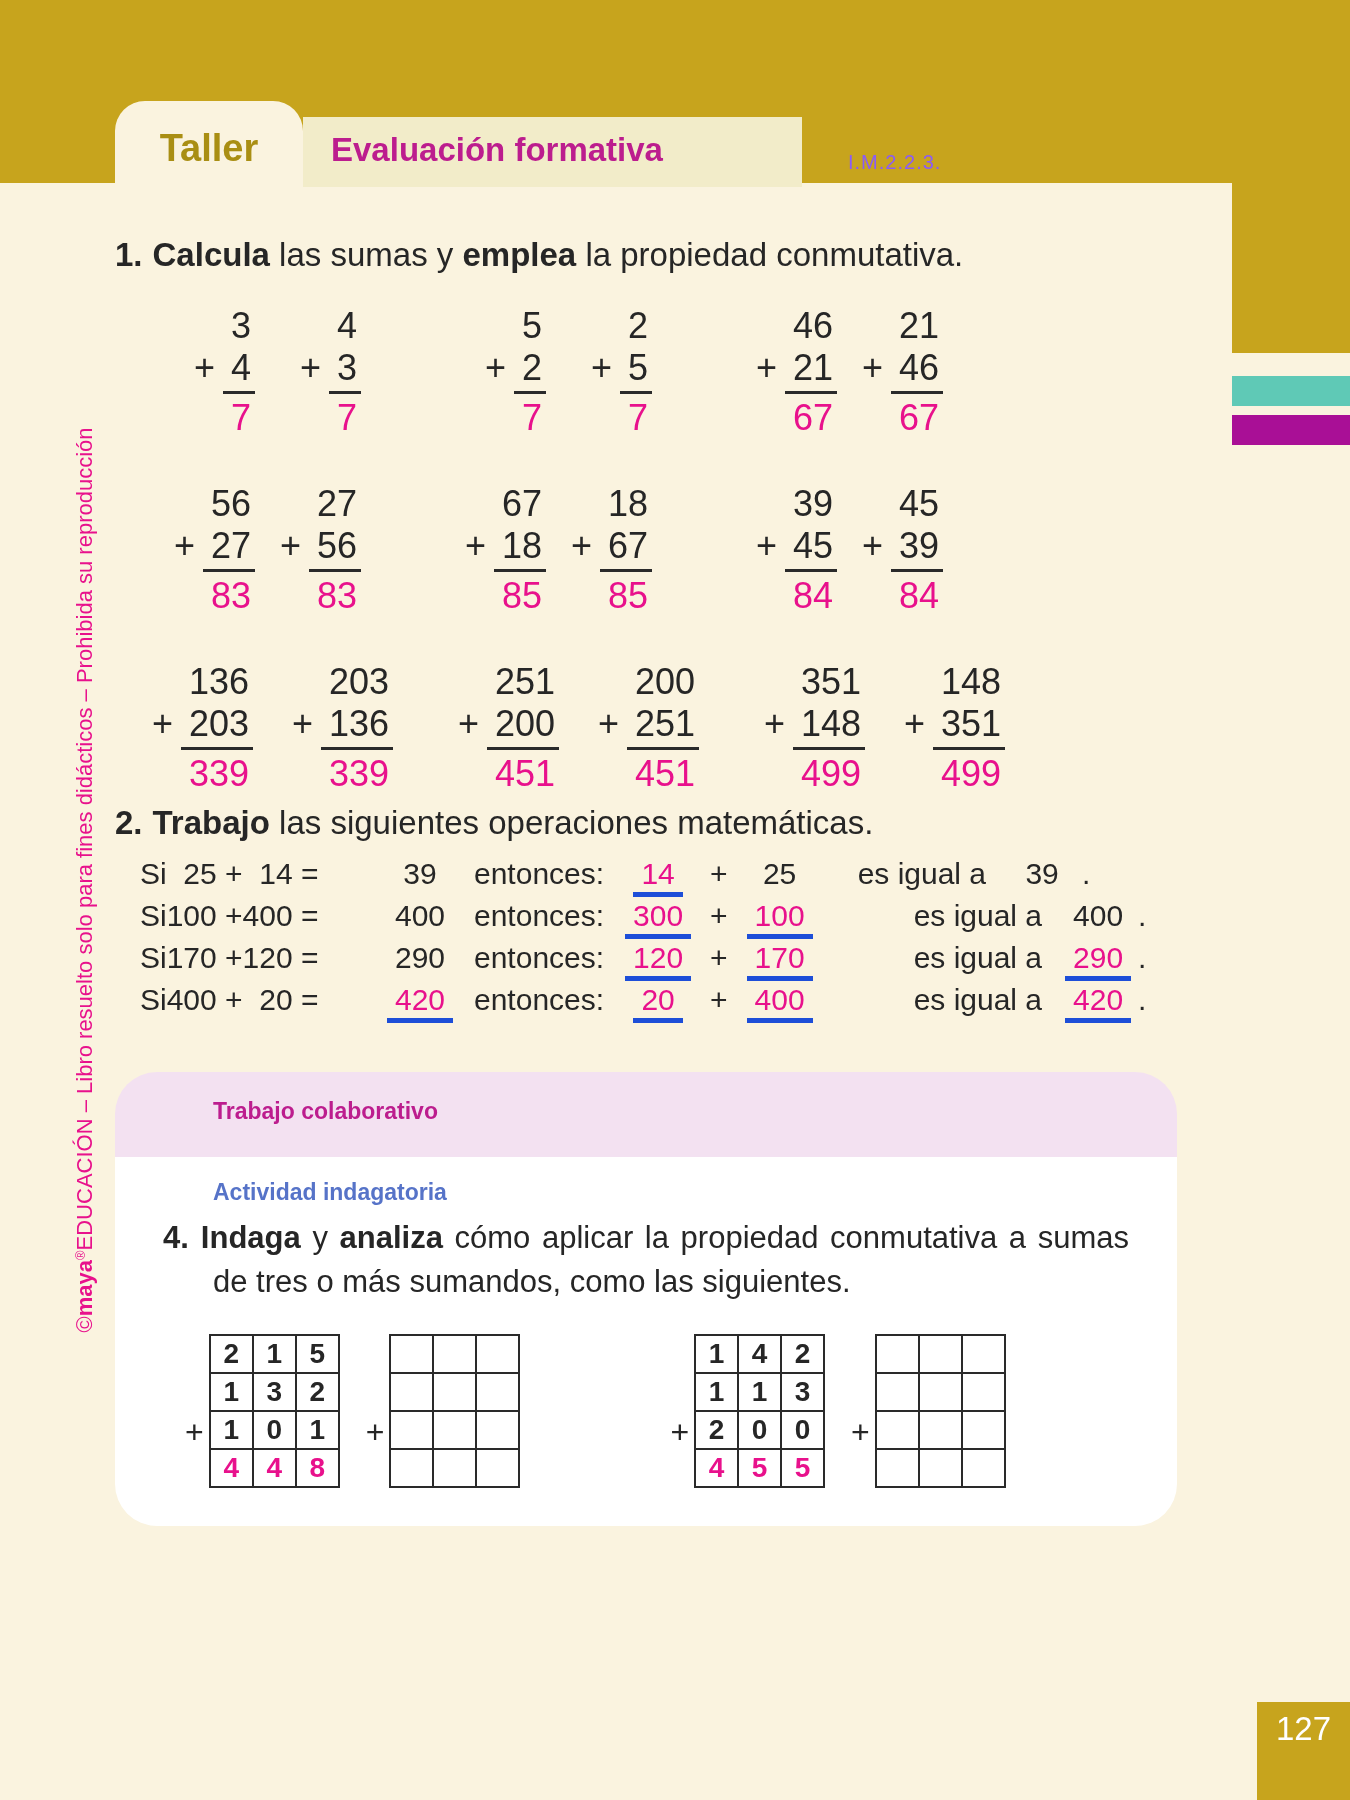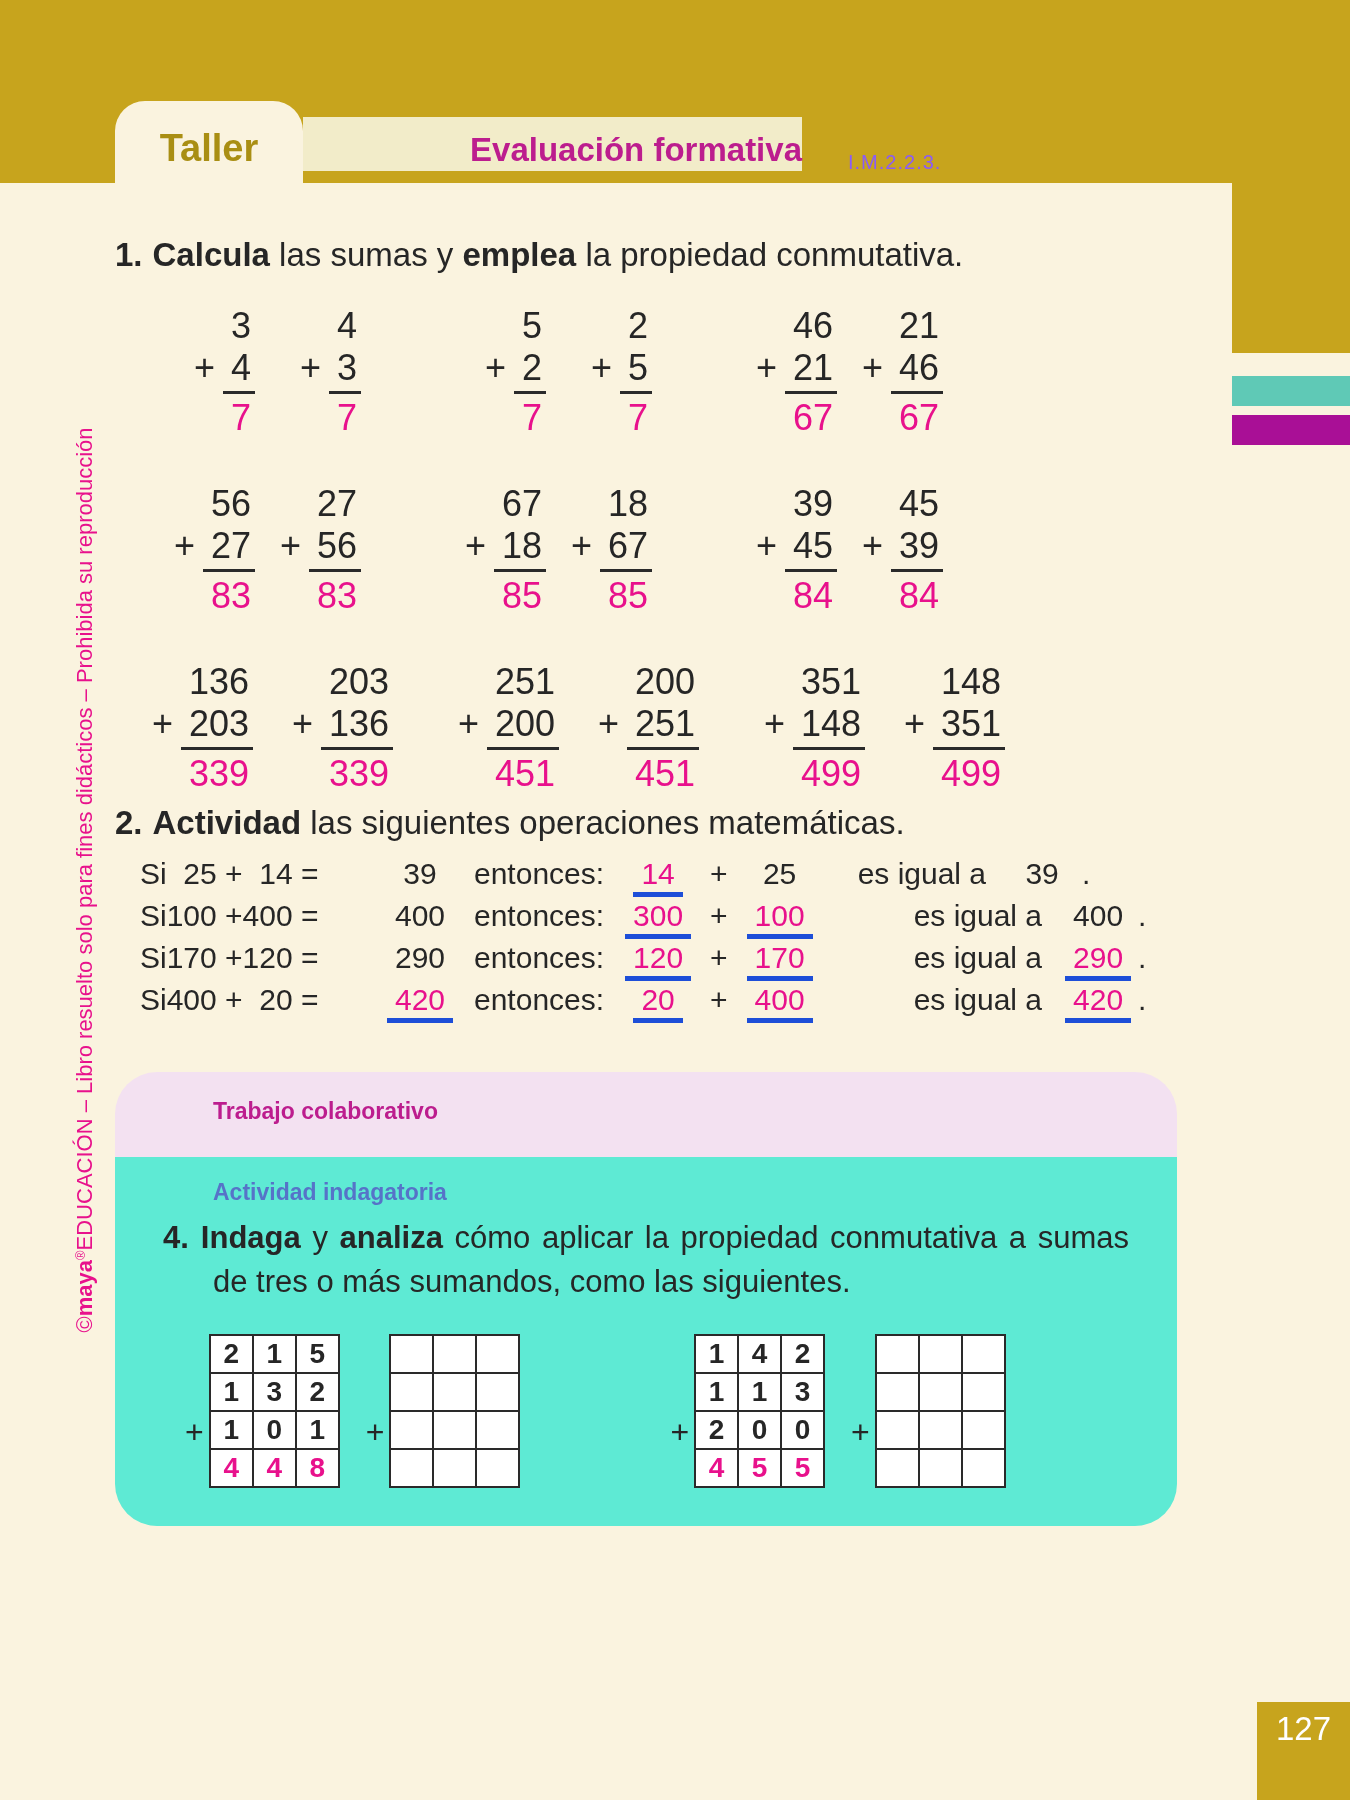--- a/index.html
+++ b/index.html
@@ -8,21 +8,21 @@
 
   
   .gold-band{position:absolute;left:0;top:0;width:1350px;height:183px;background:#C7A41D;}
   .gold-right{position:absolute;left:1232px;top:183px;width:118px;height:170px;background:#C7A41D;}
   .teal-bar{position:absolute;left:1232px;top:376px;width:118px;height:30px;background:#5FC9B6;}
   .magenta-bar{position:absolute;left:1232px;top:415px;width:118px;height:30px;background:#A90F96;}
 
   .taller-tab{position:absolute;left:115px;top:101px;width:188px;height:95px;
               background:#FAF3DF;border-radius:30px 30px 0 0;text-align:center;}
   .taller-tab .tab-label{display:inline-block;margin-top:26px;font-size:38px;font-weight:bold;color:#A98E13;}
-  .eval-strip{position:absolute;left:303px;top:117px;width:499px;height:54px;background:#F2ECC9;text-align:right;}
+  .eval-strip{position:absolute;left:303px;top:117px;width:499px;height:70px;background:#F2ECC9;}
   .eval-strip .strip-label{display:inline-block;margin:14px 0 0 28px;font-size:33px;font-weight:bold;color:#BC1D8E;}
   .std-code{position:absolute;left:848px;top:151px;font-size:20px;letter-spacing:1px;color:#8b5cf6;}
 
   
   .sidebar{position:absolute;left:85px;top:880px;transform:translate(-50%,-50%) rotate(-90deg);
            white-space:nowrap;font-size:22px;color:#E8118C;}
   .sidebar .brand{font-weight:bold;}
   .sidebar .reg{font-size:13px;vertical-align:7px;}
 
   
@@ -58,21 +58,21 @@
   .s-second{margin-left:10px;min-width:84px;text-align:center;}
   .s-igual{margin-left:92px;}
   .eqline.l1 .s-igual{margin-left:36px;}
   .s-final{margin-left:16px;min-width:80px;text-align:center;}
   .ul{display:inline-block;border-bottom:5px solid #1d4ed8;padding:0 8px 1px 8px;}
   .pink{color:#E8118C;}
 
   
   .boxes{position:absolute;left:115px;top:1072px;width:1062px;}
   .pink-box{background:#F3E1F1;border-radius:42px 42px 0 0;padding:26px 48px 22px 48px;}
-  .blue-box{background:#5eead4;border-radius:0 0 42px 42px;padding:22px 48px 38px 48px;}
+  .blue-box{background:#ffffff;border-radius:0 0 42px 42px;padding:22px 48px 38px 48px;}
   .box-label{font-size:23px;font-weight:bold;margin:0 0 10px 50px;}
   .collab{color:#BC1D8E;}
   .inquiry{color:#5673C8;}
   .bpara{font-size:31px;line-height:44px;text-align:justify;padding-left:50px;text-indent:-50px;}
   .bpara .num{font-weight:bold;margin-right:12px;}
   .bpara .b{font-weight:bold;}
 
   
   .grids{display:flex;margin-top:30px;margin-left:22px;}
   .grid-unit{display:flex;}
@@ -214,21 +214,21 @@
           <div class="pbot"><span class="pplus">+</span><span class="pnum">351</span></div>
           <div class="psum">499</div>
         </div>
       </div>
 
     </div>
   </div>
 
   <div class="ex2">
     <div class="exheader">
-      <span class="num">2.</span><span class="b">Actividad</span><span> las siguientes operaciones matemáticas.</span>
+      <span class="num">2.</span><span class="b">Trabajo</span><span> las siguientes operaciones matemáticas.</span>
     </div>
     <div class="eqlines">
 
       <div class="eqline l1">
         <span class="s-given">Si  25 +  14 =</span>
         <span class="s-res">39</span>
         <span class="s-ent">entonces:</span>
         <span class="s-first"><span class="ul pink">14</span></span>
         <span class="s-plus">+</span>
         <span class="s-second">25</span>

